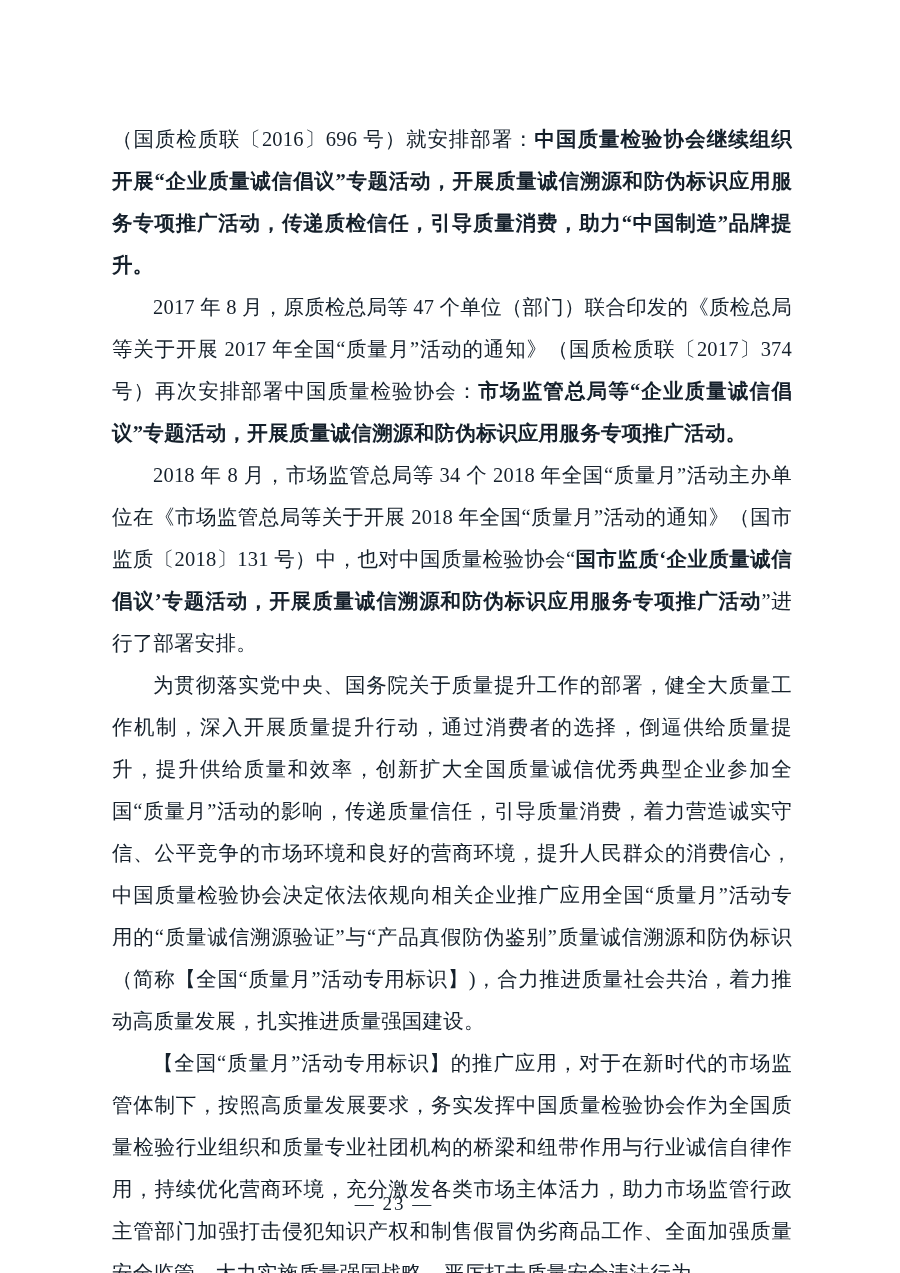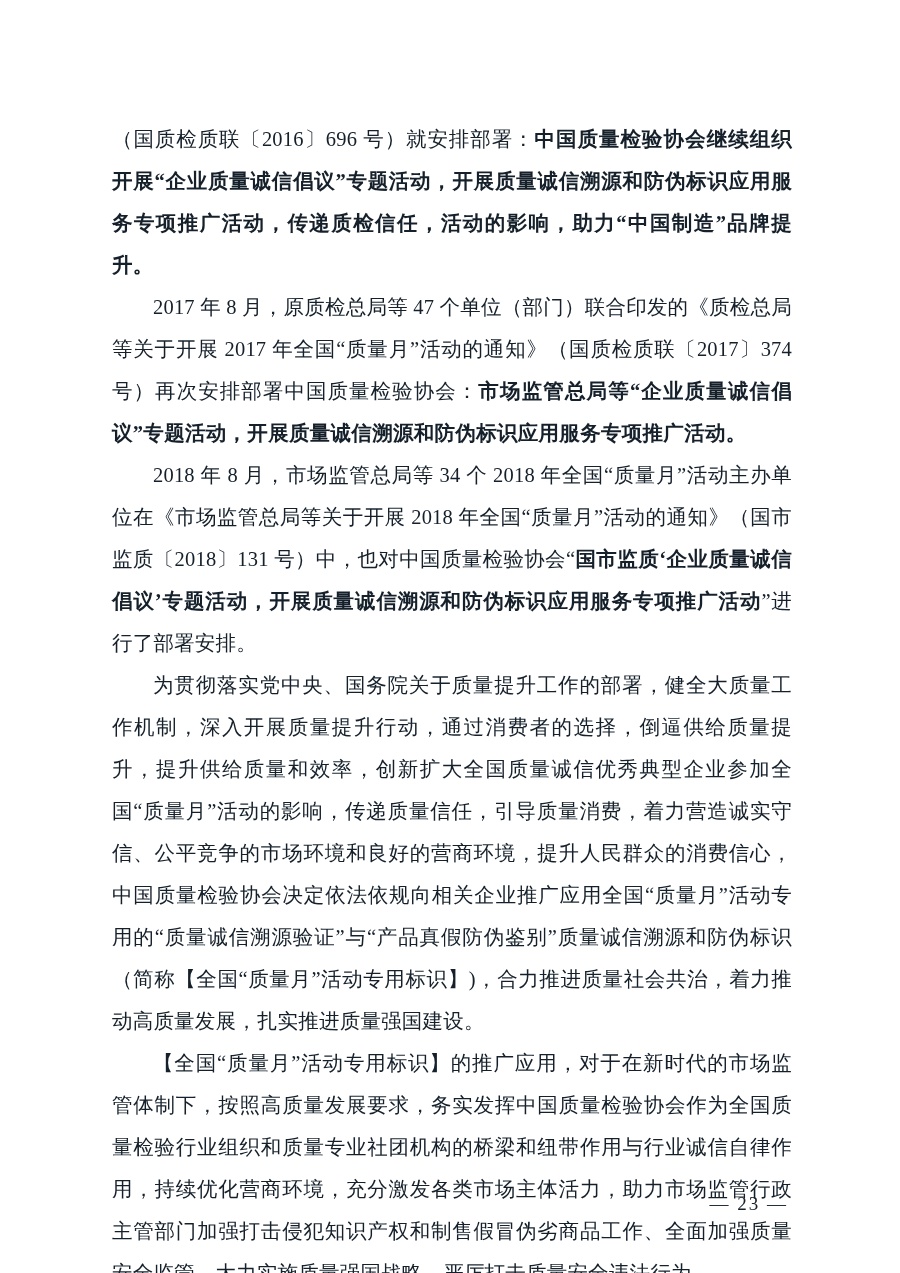--- a/index.html
+++ b/index.html
@@ -38,31 +38,31 @@
   }
   .bold {
     font-weight: bold;
     letter-spacing: 0.3px;
   }
   .page-number {
     position: absolute;
     left: 0;
     right: 112px;
     bottom: 58px;
-    text-align: right;
+    text-align: center;
     font-size: 19px;
     color: #15202b;
     letter-spacing: 2px;
   }
 </style>
 </head>
 <body>
 
 <div class="page">
   <div class="doc-body" id="doc-body">
-      <p class="para no-indent"><span class="">（国质检质联〔2016〕696 号）就安排部署：</span><span class="bold">中国质量检验协会继续组织开展“企业质量诚信倡议”专题活动，开展质量诚信溯源和防伪标识应用服务专项推广活动，传递质检信任，活动的影响，助力“中国制造”品牌提升。</span></p>
+      <p class="para no-indent"><span class="">（国质检质联〔2016〕696 号）就安排部署：</span><span class="bold">中国质量检验协会继续组织开展“企业质量诚信倡议”专题活动，开展质量诚信溯源和防伪标识应用服务专项推广活动，传递质检信任，引导质量消费，助力“中国制造”品牌提升。</span></p>
       <p class="para"><span class="">2017 年 8 月，原质检总局等 47 个单位（部门）联合印发的《质检总局等关于开展 2017 年全国“质量月”活动的通知》（国质检质联〔2017〕374 号）再次安排部署中国质量检验协会：</span><span class="bold">市场监管总局等“企业质量诚信倡议”专题活动，开展质量诚信溯源和防伪标识应用服务专项推广活动。</span></p>
       <p class="para"><span class="">2018 年 8 月，市场监管总局等 34 个 2018 年全国“质量月”活动主办单位在《市场监管总局等关于开展 2018 年全国“质量月”活动的通知》（国市监质〔2018〕131 号）中，也对中国质量检验协会“</span><span class="bold">国市监质‘企业质量诚信倡议’专题活动，开展质量诚信溯源和防伪标识应用服务专项推广活动</span><span class="">”进行了部署安排。</span></p>
       <p class="para"><span class="">为贯彻落实党中央、国务院关于质量提升工作的部署，健全大质量工作机制，深入开展质量提升行动，通过消费者的选择，倒逼供给质量提升，提升供给质量和效率，创新扩大全国质量诚信优秀典型企业参加全国“质量月”活动的影响，传递质量信任，引导质量消费，着力营造诚实守信、公平竞争的市场环境和良好的营商环境，提升人民群众的消费信心，中国质量检验协会决定依法依规向相关企业推广应用全国“质量月”活动专用的“质量诚信溯源验证”与“产品真假防伪鉴别”质量诚信溯源和防伪标识（简称【全国“质量月”活动专用标识】)，合力推进质量社会共治，着力推动高质量发展，扎实推进质量强国建设。</span></p>
       <p class="para"><span class="">【全国“质量月”活动专用标识】的推广应用，对于在新时代的市场监管体制下，按照高质量发展要求，务实发挥中国质量检验协会作为全国质量检验行业组织和质量专业社团机构的桥梁和纽带作用与行业诚信自律作用，持续优化营商环境，充分激发各类市场主体活力，助力市场监管行政主管部门加强打击侵犯知识产权和制售假冒伪劣商品工作、全面加强质量安全监管、大力实施质量强国战略、严厉打击质量安全违法行为、</span></p>
     </div>
   <div class="page-number">— 23 —</div>
 </div>
 
 </body></html>

